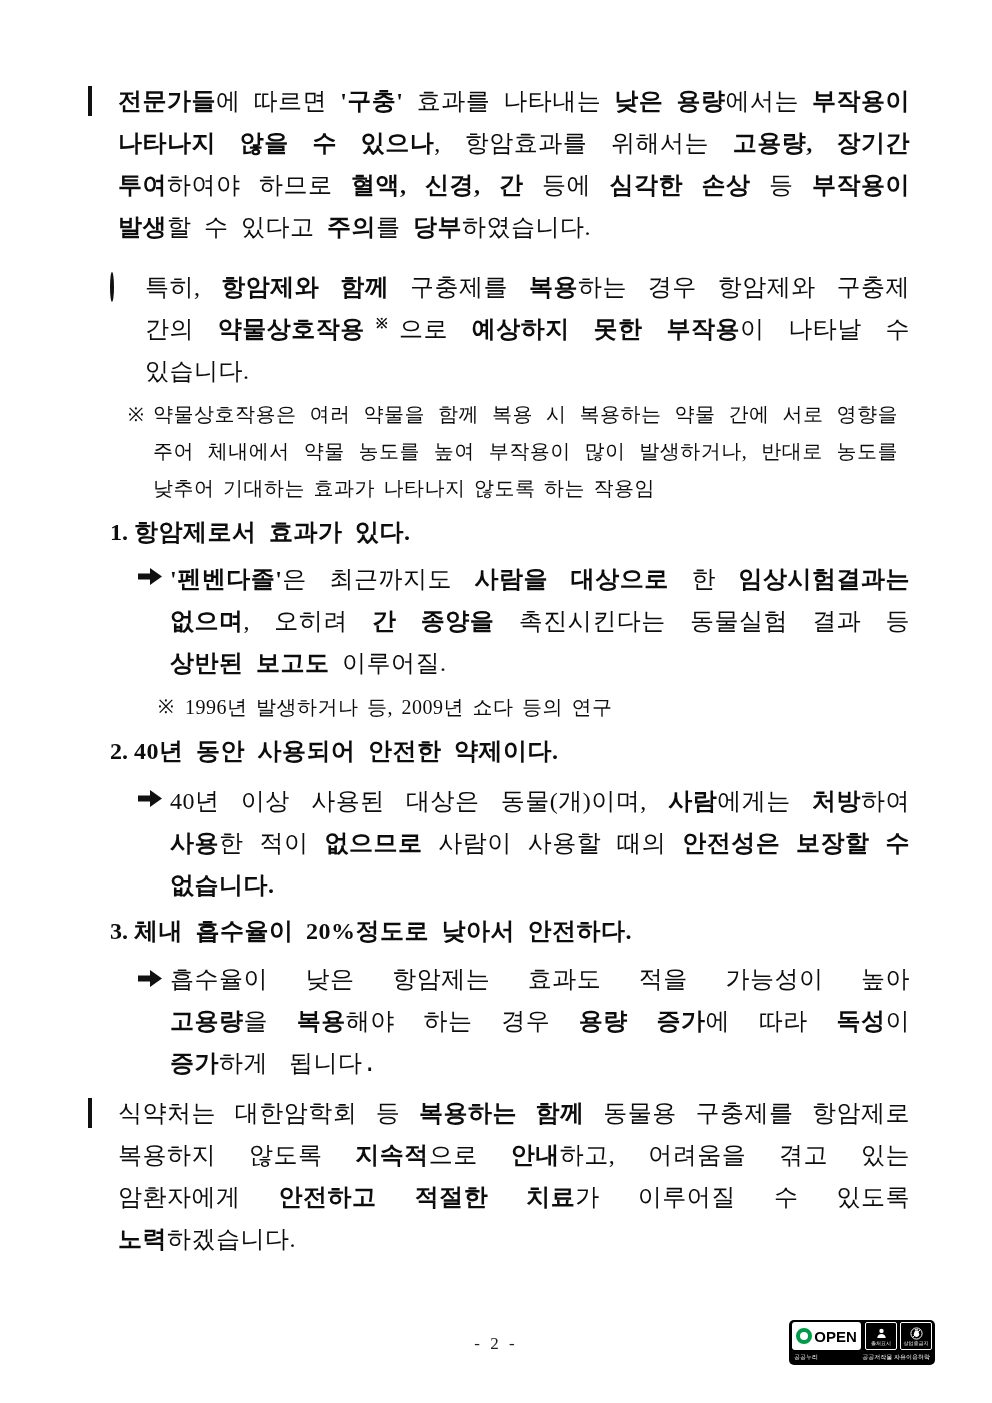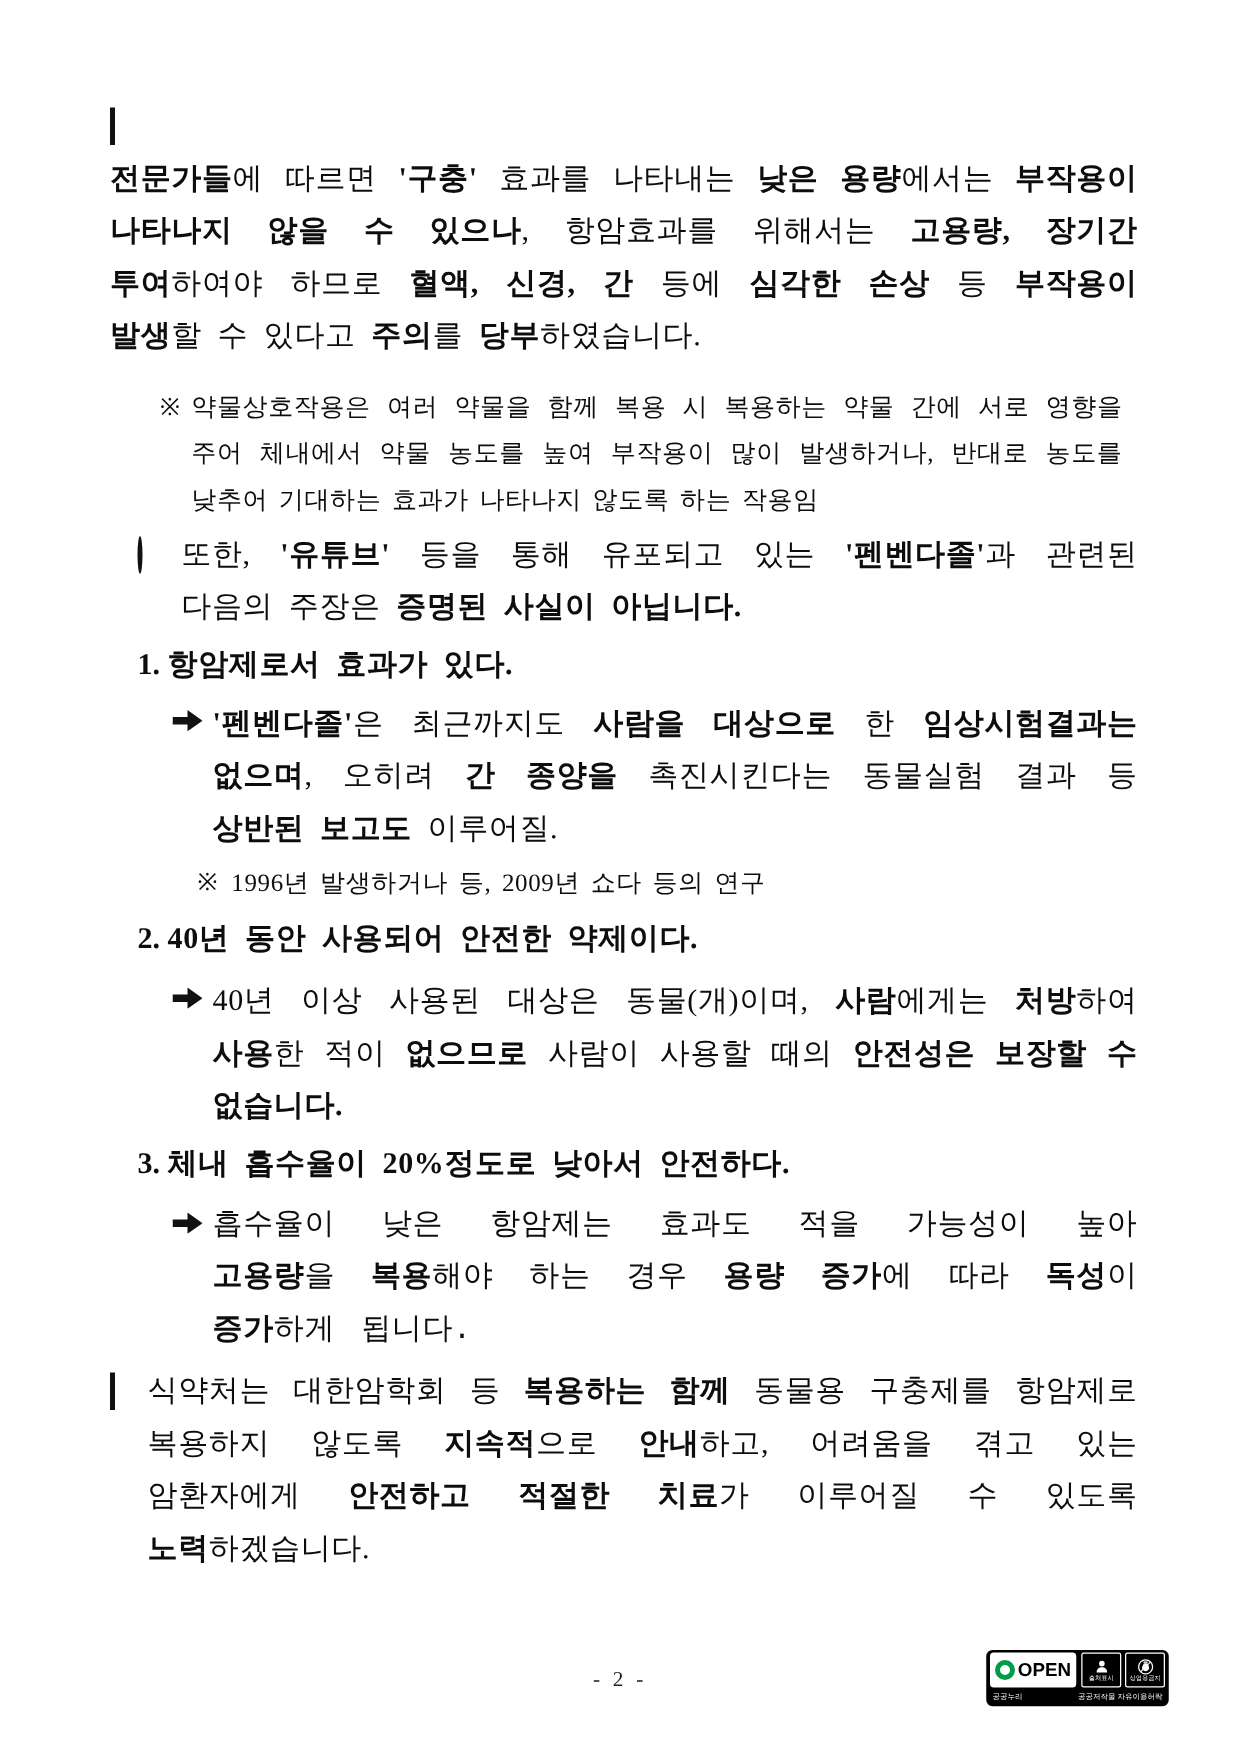--- a/index.html
+++ b/index.html
@@ -14,21 +14,21 @@
   }
   .blk{display:flex;align-items:flex-start;}
   .txt{flex:1;text-align:justify;text-justify:inter-word;word-break:keep-all;}
   .txt-last{text-align:left;}
   .bold{font-weight:700;}
   sup{font-size:58%;line-height:0;vertical-align:super;letter-spacing:0;}
 
   
   .b-cont{margin-left:52px;margin-bottom:14px;}
   .b-cont .txt{text-align:left;}
-  .b-sq1{margin-bottom:18px;flex-direction:column;}
+  .b-sq1{margin-bottom:18px;}
   .b-ci1{margin-left:22px;margin-bottom:4px;}
   .b-note{margin-left:40px;margin-bottom:4px;font-size:20px;line-height:37px;word-spacing:3px;padding-right:12px;}
   .b-ci2{margin-left:22px;margin-bottom:4px;}
   .b-num{margin-left:22px;margin-bottom:5px;font-weight:700;}
   .b-arrow{margin-left:50px;margin-bottom:4px;}
   .b-sub{margin-left:70px;margin-bottom:4px;font-size:20px;line-height:38px;word-spacing:3px;}
   .b-num2{margin-left:22px;margin-bottom:8px;font-weight:700;}
   .b-arrow2{margin-left:50px;margin-bottom:4px;}
   .b-num3{margin-left:22px;margin-bottom:8px;font-weight:700;}
   .b-arrow3{margin-left:50px;margin-bottom:6px;font-family:Liberation Mono, monospace;}
@@ -79,30 +79,30 @@
 <body>
 
 <div class="content">
 
 
   <div class="blk b-sq1">
     <div class="mk mk-square-col"><span class="mk-square"></span></div>
     <div class="txt"><span class="bold">전문가들</span><span>에 따르면 </span><span class="bold">'구충'</span><span> 효과를 나타내는 </span><span class="bold">낮은 용량</span><span>에서는 </span><span class="bold">부작용이 나타나지 않을 수 있으나</span><span>, 항암효과를 위해서는 </span><span class="bold">고용량, 장기간 투여</span><span>하여야 하므로 </span><span class="bold">혈액, 신경, 간</span><span> 등에 </span><span class="bold">심각한 손상</span><span> 등 </span><span class="bold">부작용이 발생</span><span>할 수 있다고 </span><span class="bold">주의</span><span>를 </span><span class="bold">당부</span><span>하였습니다.</span></div>
   </div>
 
+  <div class="blk b-ci1">
+    <div class="mk mk-circle-col"><span class="mk-circle"></span></div>
+    <div class="txt"><span>특히, </span><span class="bold">항암제와 함께</span><span> 구충제를 </span><span class="bold">복용</span><span>하는 경우 항암제와 구충제 간의 </span><span class="bold">약물상호작용</span><sup class="bold">※</sup><span>으로 </span><span class="bold">예상하지 못한 부작용</span><span>이 나타날 수 있습니다.</span></div>
+  </div>
 
   <div class="blk b-note">
     <div class="mk mk-note">※</div>
     <div class="txt"><span>약물상호작용은 여러 약물을 함께 복용 시 복용하는 약물 간에 서로 영향을 주어 체내에서 약물 농도를 높여 부작용이 많이 발생하거나, 반대로 농도를 낮추어 기대하는 효과가 나타나지 않도록 하는 작용임</span></div>
   </div>
 
-  <div class="blk b-ci2">
-    <div class="mk mk-circle-col"><span class="mk-circle"></span></div>
-    <div class="txt"><span>또한, </span><span class="bold">'유튜브'</span><span> 등을 통해 유포되고 있는 </span><span class="bold">'펜벤다졸'</span><span>과 관련된 다음의 주장은 </span><span class="bold">증명된 사실이 아닙니다.</span></div>
-  </div>
 
   <div class="blk b-num">
     <div class="mk mk-num">1.</div>
     <div class="txt txt-last"><span class="bold">항암제로서 효과가 있다.</span></div>
   </div>
 
   <div class="blk b-arrow">
     <div class="mk mk-arrow-col">
       <svg width="24" height="17" viewBox="0 0 24 17">
           <path d="M0 5.5h12V0l12 8.5L12 17v-5.5H0z" fill="#111"></path>

